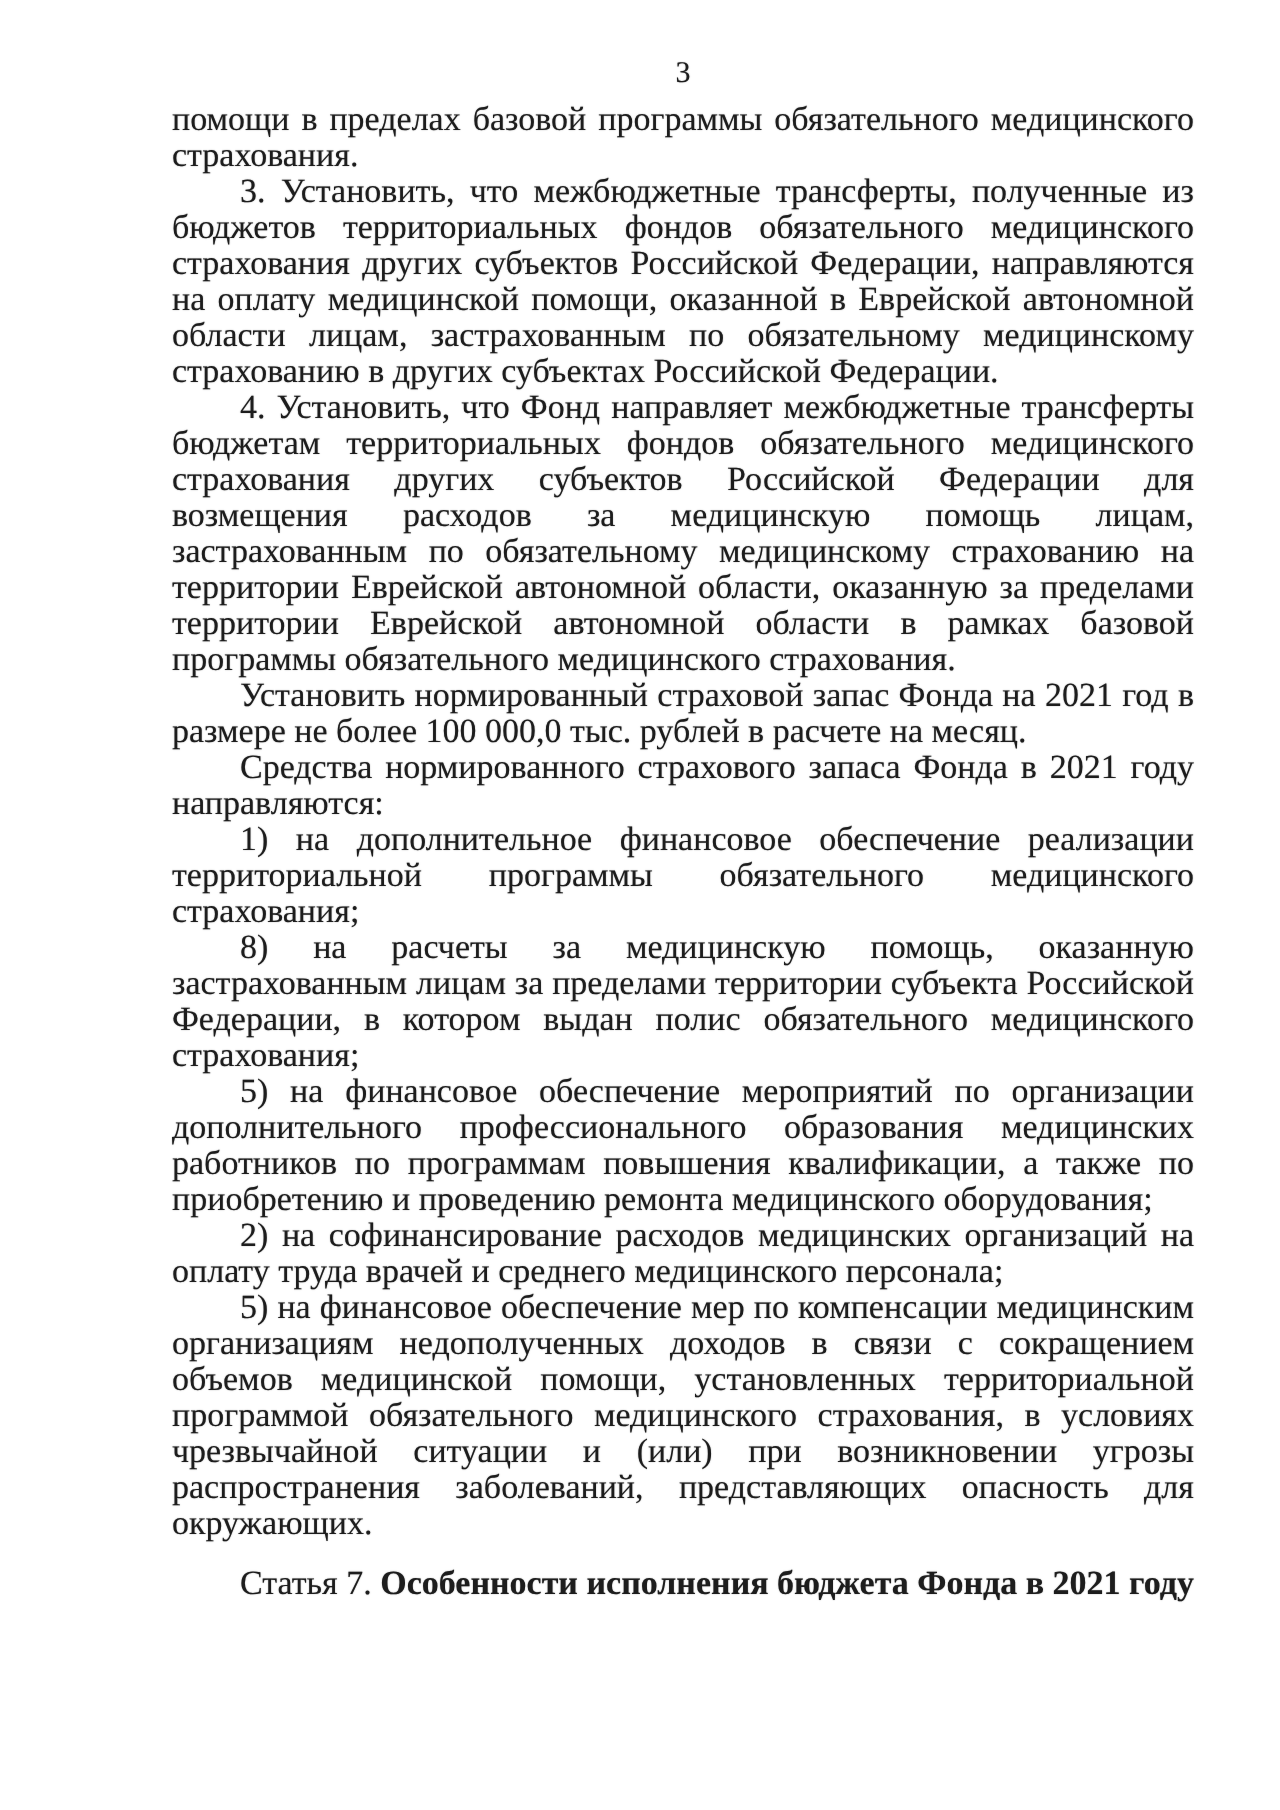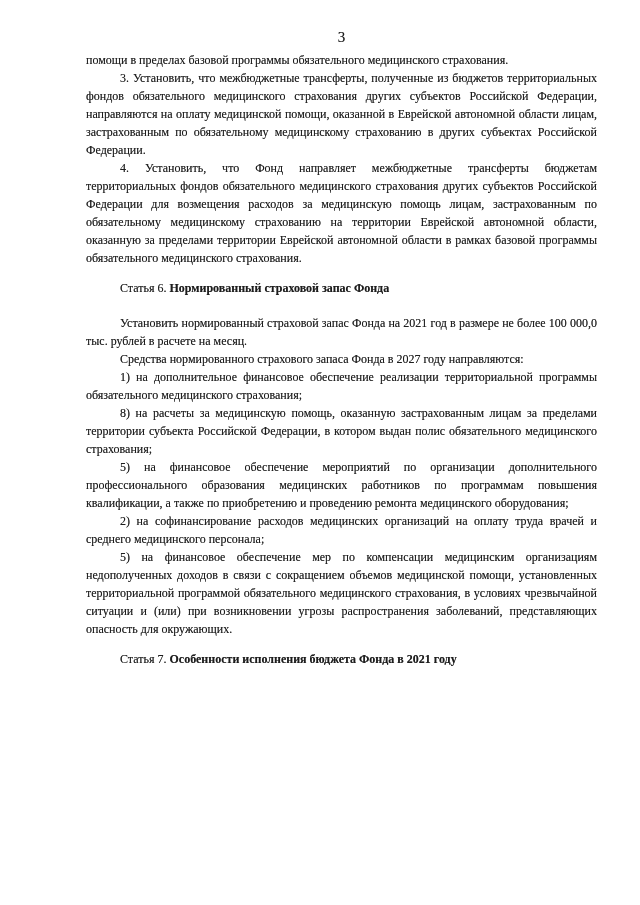--- a/index.html
+++ b/index.html
@@ -21,21 +21,21 @@
   .page-number {
     width: 511px;
     text-align: center;
     font-size: 15px;
     line-height: 16px;
     margin-bottom: 6px;
     text-shadow: 0 0 0.6px rgba(30,30,30,0.55);
   }
   .doc-body {
     width: 511px;
-    font-size: 12px;
+    font-size: 17px;
     line-height: 18px;
     text-align: justify;
     text-shadow: 0 0 0.6px rgba(30,30,30,0.55);
   }
   .para {
     margin: 0;
     text-indent: 34px;
   }
   .para.no-indent {
     text-indent: 0;
@@ -54,25 +54,24 @@
 
 <div class="page">
   <div class="page-number">3</div>
   <div class="doc-body" id="doc-body">
   <p class="para no-indent">помощи в пределах базовой программы обязательного медицинского страхования.</p>
 
   <p class="para">3. Установить, что межбюджетные трансферты, полученные из бюджетов территориальных фондов обязательного медицинского страхования других субъектов Российской Федерации, направляются на оплату медицинской помощи, оказанной в Еврейской автономной области лицам, застрахованным по обязательному медицинскому страхованию в других субъектах Российской Федерации.</p>
 
   <p class="para">4. Установить, что Фонд направляет межбюджетные трансферты бюджетам территориальных фондов обязательного медицинского страхования других субъектов Российской Федерации для возмещения расходов за медицинскую помощь лицам, застрахованным по обязательному медицинскому страхованию на территории Еврейской автономной области, оказанную за пределами территории Еврейской автономной области в рамках базовой программы обязательного медицинского страхования.</p>
 
-  <p class="heading"><span class="heading-prefix">Статья 6.</span> <b class="heading-title">Нормированный страховой запас Фонда</b></p>
 
   <p class="para">Установить нормированный страховой запас Фонда на 2021 год в размере не более 100 000,0 тыс. рублей в расчете на месяц.</p>
 
-  <p class="para">Средства нормированного страхового запаса Фонда в 2027 году направляются:</p>
+  <p class="para">Средства нормированного страхового запаса Фонда в 2021 году направляются:</p>
 
   <p class="para">1) на дополнительное финансовое обеспечение реализации территориальной программы обязательного медицинского страхования;</p>
 
   <p class="para">8) на расчеты за медицинскую помощь, оказанную застрахованным лицам за пределами территории субъекта Российской Федерации, в котором выдан полис обязательного медицинского страхования;</p>
 
   <p class="para">5) на финансовое обеспечение мероприятий по организации дополнительного профессионального образования медицинских работников по программам повышения квалификации, а также по приобретению и проведению ремонта медицинского оборудования;</p>
 
   <p class="para">2) на софинансирование расходов медицинских организаций на оплату труда врачей и среднего медицинского персонала;</p>
 
   <p class="para">5) на финансовое обеспечение мер по компенсации медицинским организациям недополученных доходов в связи с сокращением объемов медицинской помощи, установленных территориальной программой обязательного медицинского страхования, в условиях чрезвычайной ситуации и (или) при возникновении угрозы распространения заболеваний, представляющих опасность для окружающих.</p>

